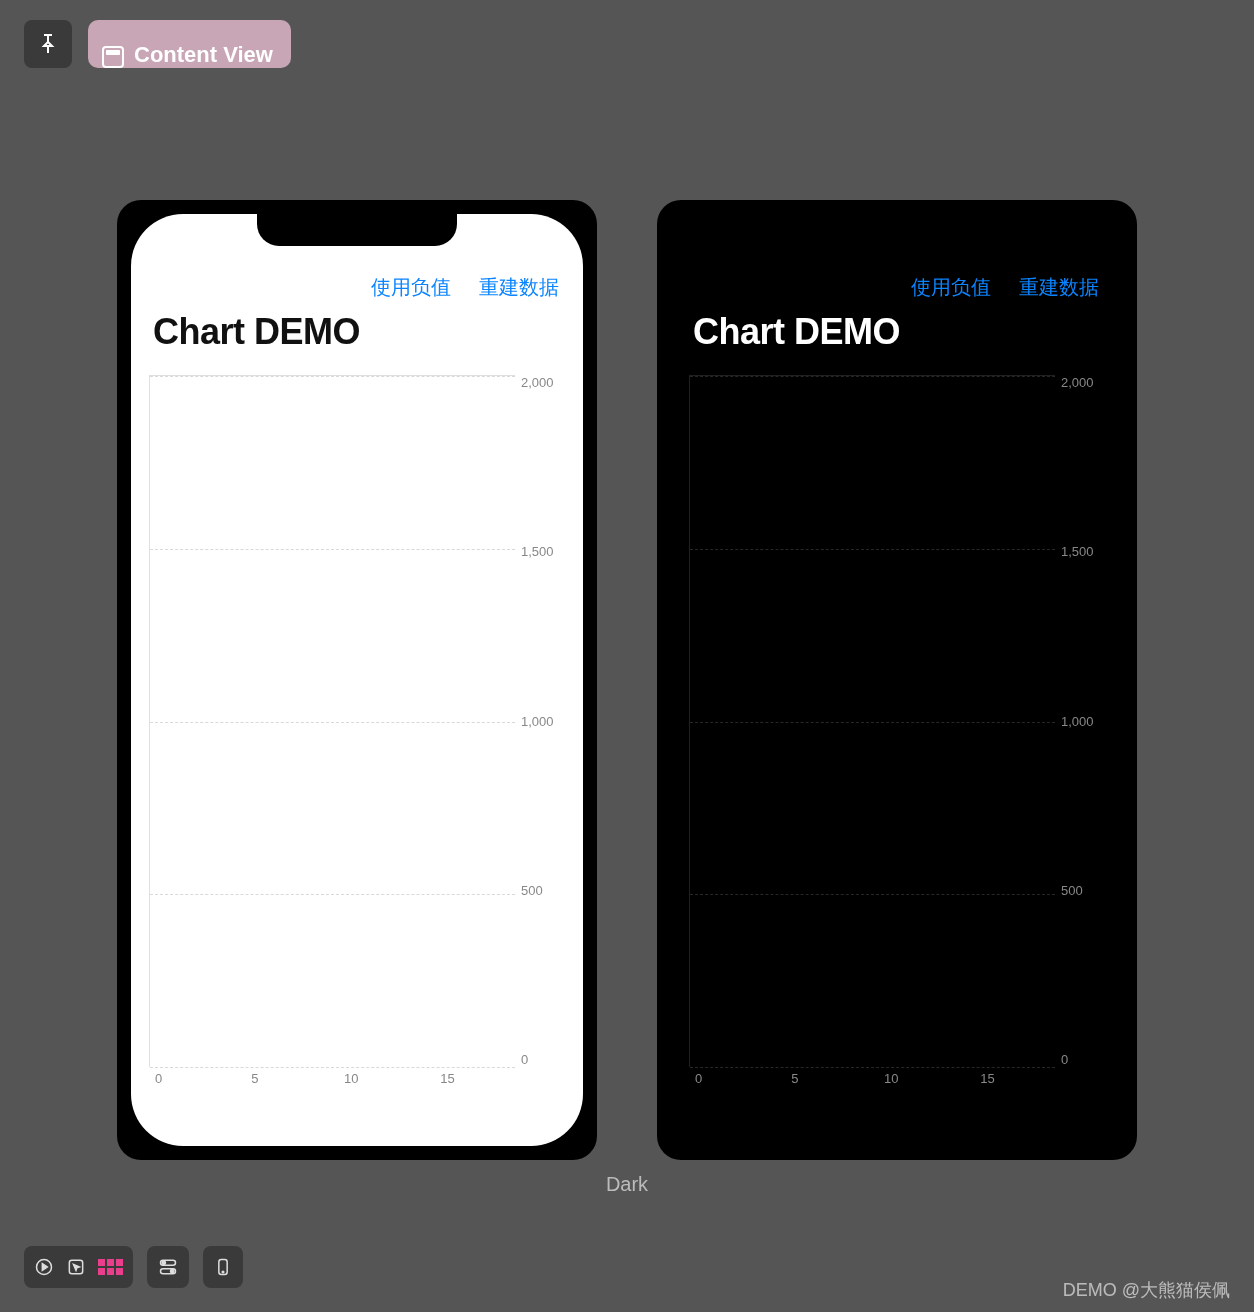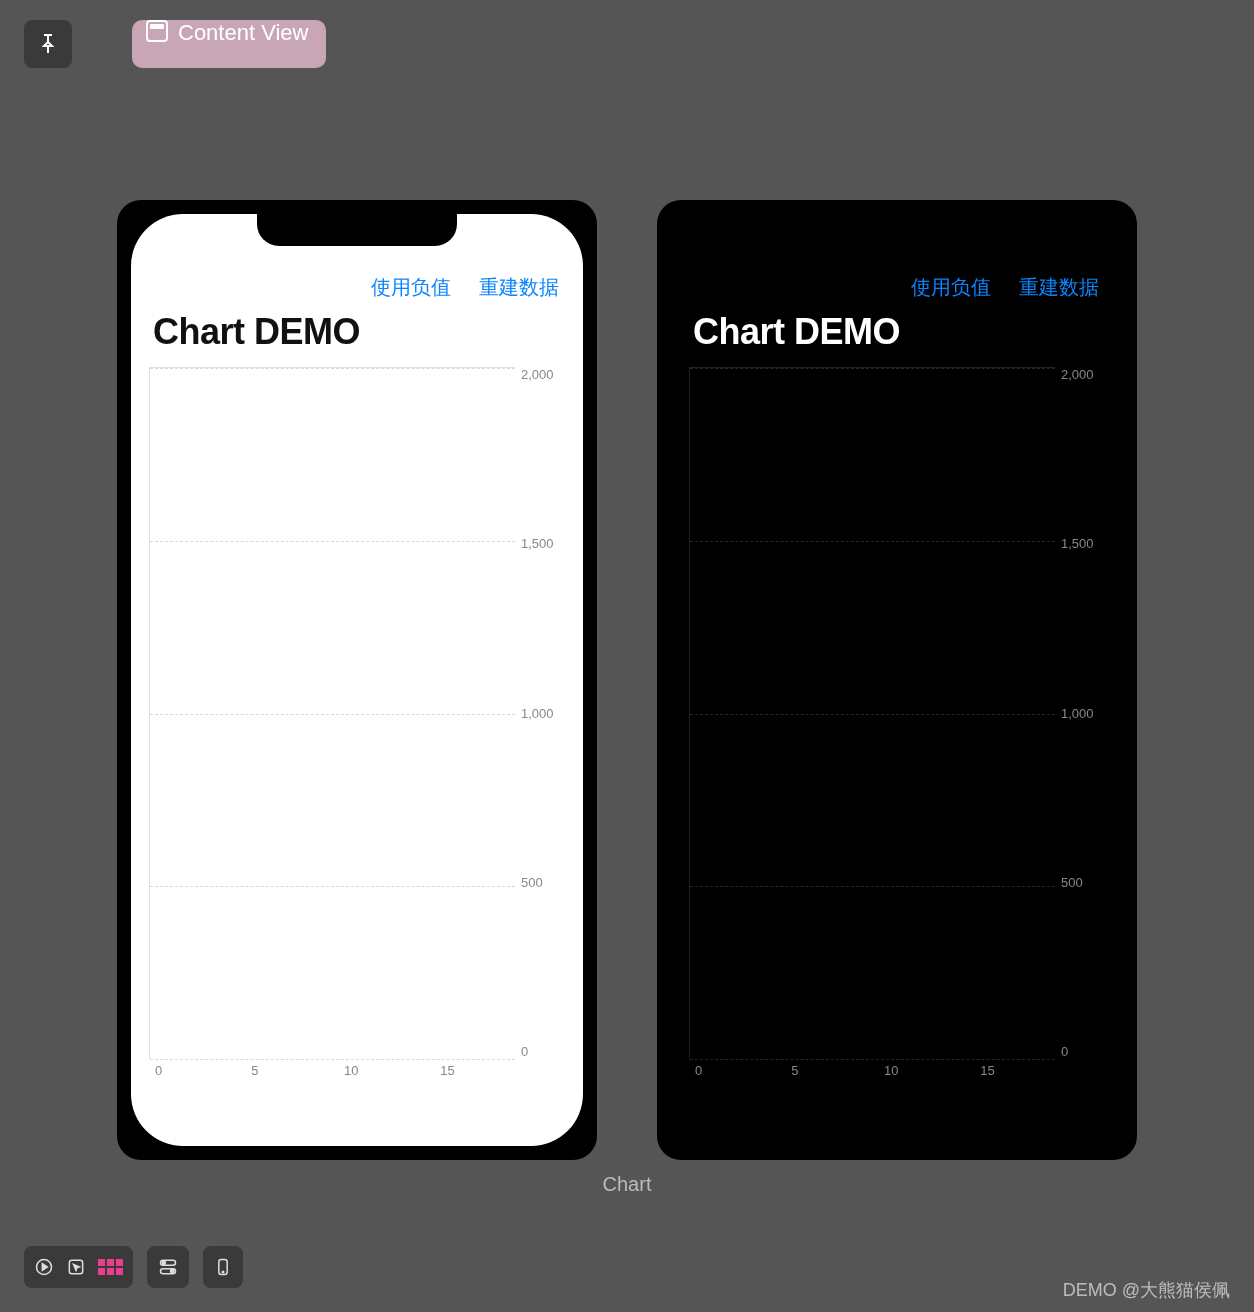--- a/index.html
+++ b/index.html
@@ -26,25 +26,24 @@
     background: #3a3a3a;
     border-radius: 8px;
     display: flex; align-items: center; justify-content: center;
   }
   .pin-btn svg { stroke: #fff; fill: none; stroke-width: 2; }
   .content-view-pill {
     height: 48px;
     padding: 0 18px 0 14px;
     background: #c8a6b6;
     border-radius: 10px;
-    display: flex; align-items: flex-start; gap: 10px;
+    display: flex; align-items: flex-end; gap: 10px;
     color: #fff;
     font-size: 22px;
-    font-weight: 400;
-    margin-left: 44px;
+    font-weight: 700;
   }
   .content-view-pill .sq {
     width: 22px; height: 22px;
     border: 2px solid #fff;
     border-radius: 4px;
     position: relative;
   }
   .content-view-pill .sq::before {
     content: "";
     position: absolute;
@@ -109,21 +108,21 @@
   }
   .links span { color: #0a84ff; }
   .title {
     font-size: 36px;
     font-weight: 800;
     letter-spacing: -0.5px;
     padding-left: 4px;
   }
   .chart-box {
     position: relative;
-    margin-top: 4px;
+    margin-top: 12px;
     height: 720px;
     display: flex;
     flex-direction: column;
     justify-content: space-between;
   }
   .plot-row { flex: 1 1 auto; display: flex; }
   .plot {
     flex: 1 1 auto;
     position: relative;
     border-left: 1px solid rgba(128,128,128,0.25);
@@ -456,21 +455,21 @@
               <div class="spacer"></div>
             </div>
           </div>
         </div>
       </div>
     </div>
 
   </div>
 
   <div class="scheme-labels">
-    <div class="scheme-label">Chart</div>
+    <div class="scheme-label">Dark</div>
   </div>
 </div>
 
 <div class="bottombar">
   <div class="btgroup">
     <span class="ic">
       <svg viewBox="0 0 24 24" width="20" height="20">
           <circle cx="12" cy="12" r="9"></circle>
           <path d="M10 8l6 4-6 4z" fill="#ddd"></path>
         </svg>

